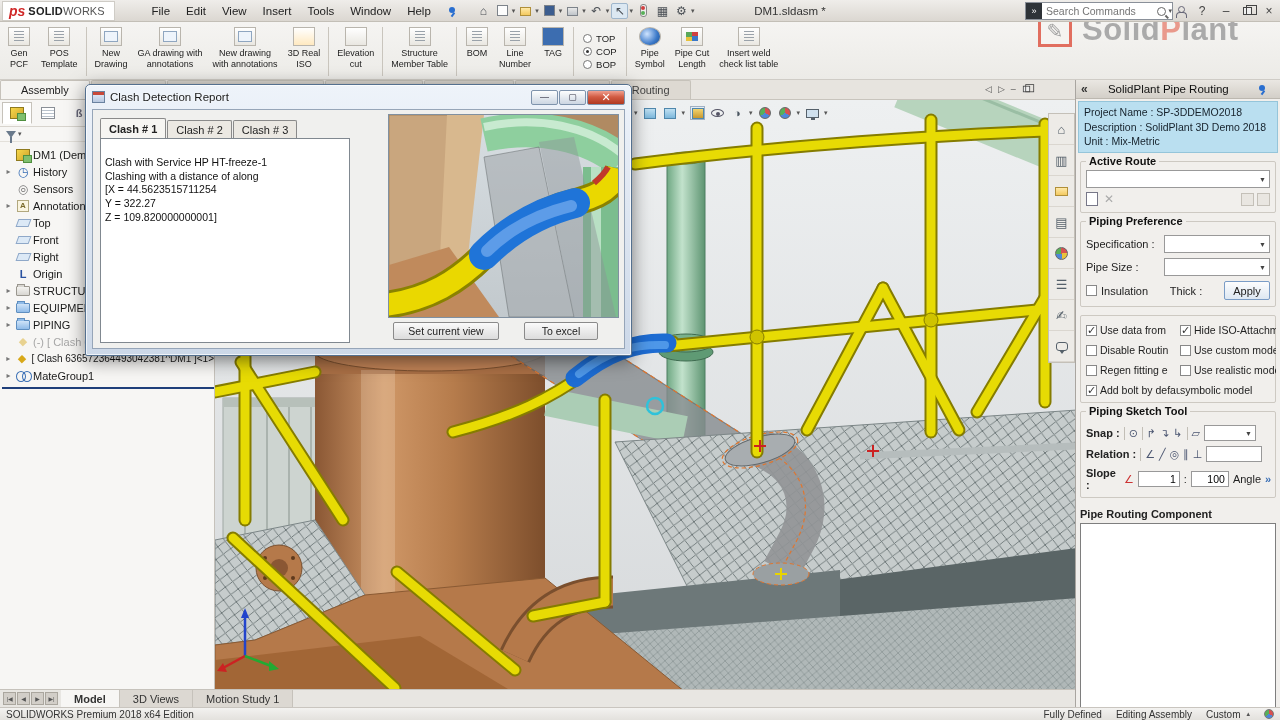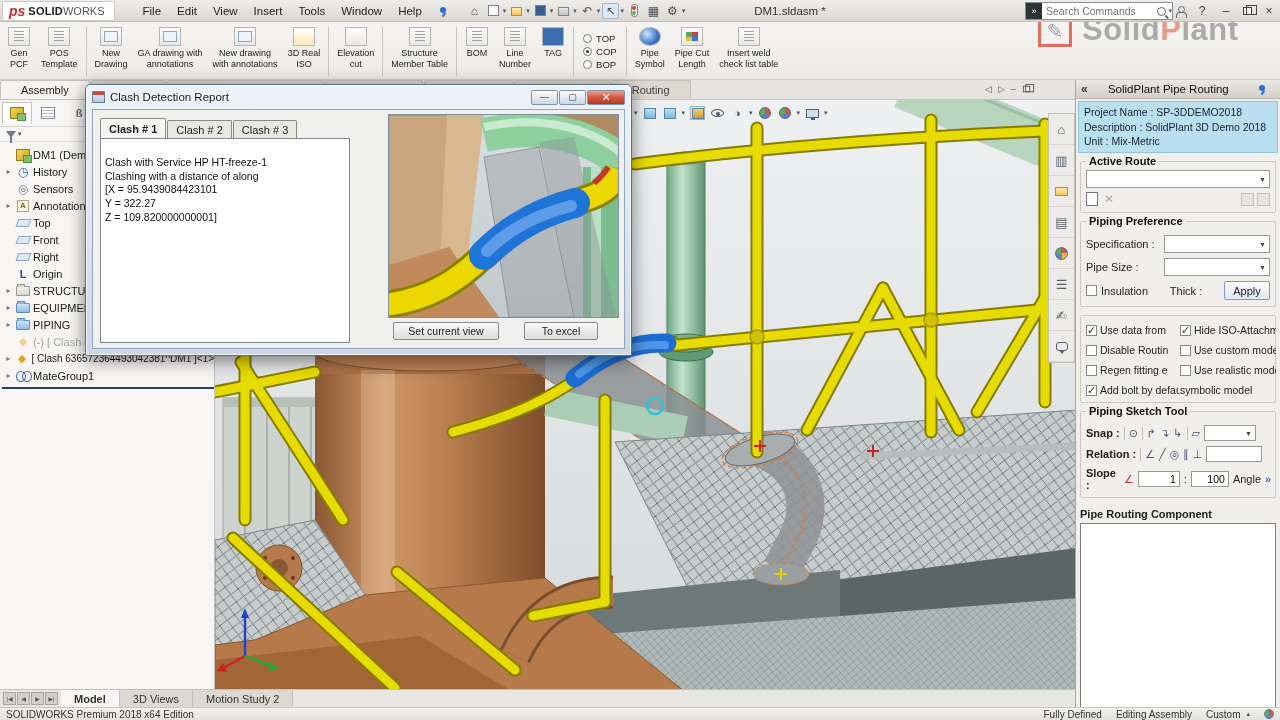--- a/index.html
+++ b/index.html
@@ -4,21 +4,21 @@
 <style>
 *{margin:0;padding:0;box-sizing:border-box}
 html,body{width:1280px;height:720px;overflow:hidden}
 body{font-family:"Liberation Sans","DejaVu Sans",sans-serif;background:#dfe2e4;position:relative;font-size:11px;color:#222}
 
 .titlebar{position:absolute;top:0;left:0;width:1280px;height:22px;background:linear-gradient(#efedea,#dbd7d1);border-bottom:1px solid #c3bfb7;display:flex;align-items:center;z-index:40}
 .swlogo{height:20px;background:#fff;border:1px solid #cfccc6;display:flex;align-items:center;padding:0 9px 0 6px;margin-left:2px}
 .swlogo .ds{color:#d02828;font-weight:bold;font-style:italic;font-size:14px;margin-right:3px}
 .swlogo b{font-size:11px;letter-spacing:.2px}
 .swlogo span.works{font-size:11px;font-weight:normal;color:#555}
-.menubar{display:flex;gap:0;margin-left:20px}
+.menubar{display:flex;gap:0;margin-left:29px}
 .menu{padding:2px 8px;font-size:11.5px;color:#222;cursor:default}
 .pin{width:10px;height:10px;position:relative;margin:0 8px}
 .pin::before{content:"";position:absolute;left:2px;top:1px;width:6px;height:6px;background:#2a6fd0;border-radius:50%}
 .pin::after{content:"";position:absolute;left:5px;top:6px;width:1.5px;height:5px;background:#2a6fd0;transform:rotate(35deg)}
 .qat{display:flex;align-items:center;gap:2px;margin-left:10px}
 .qicon{display:flex;align-items:center;justify-content:center;width:17px;height:16px;font-size:12px;color:#4a4f55}
 .qicon.pressed{border:1px solid #9fb6cc;background:#dce8f2;border-radius:2px}
 .caret{font-size:7px;color:#555;margin-left:-1px}
 .mini-doc{width:10px;height:12px;background:#fff;border:1px solid #7d8robot}
 .mini-doc,.mini-folder,.mini-disk,.mini-print{width:11px;height:11px;border:1px solid #7d838a;background:#fdfdfd}
@@ -672,21 +672,21 @@
   </div>
   <div class="dbody">
     <div class="dtabs">
       <div class="dtab active">Clash # 1</div>
       <div class="dtab">Clash # 2</div>
       <div class="dtab">Clash # 3</div>
     </div>
     <div class="dreport">
       <div>Clash with Service HP HT-freeze-1</div>
       <div>Clashing with a distance of along</div>
-      <div>[X = 95.9439084423101</div>
+      <div>[X = 44.5623515711254</div>
       <div>Y = 322.27</div>
       <div>Z = 109.820000000001]</div>
     </div>
     <div class="dpreview">
       <svg width="229" height="202" viewBox="0 0 229 202">
         <defs>
           <linearGradient id="pbg" x1="0" y1="0" x2="0" y2="1">
               <stop offset="0" stop-color="#d8dee2"></stop>
               <stop offset="1" stop-color="#c2c9cd"></stop>
             </linearGradient>
@@ -845,21 +845,21 @@
 
 <div class="tabsrow">
   <div class="navbtns">
     <span class="nbtn">|◀</span>
     <span class="nbtn">◀</span>
     <span class="nbtn">▶</span>
     <span class="nbtn">▶|</span>
   </div>
   <div class="btab active">Model</div>
   <div class="btab">3D Views</div>
-  <div class="btab">Motion Study 2</div>
+  <div class="btab">Motion Study 1</div>
 </div>
 <div class="statusbar">
   <span>SOLIDWORKS Premium 2018 x64 Edition</span>
   <span class="sright">
     <span>Fully Defined</span>
     <span>Editing Assembly</span>
     <span style="display:flex;align-items:center;gap:6px">
         <span>Custom</span>
         <span style="font-size:7px;color:#555">▴</span>
       </span>

